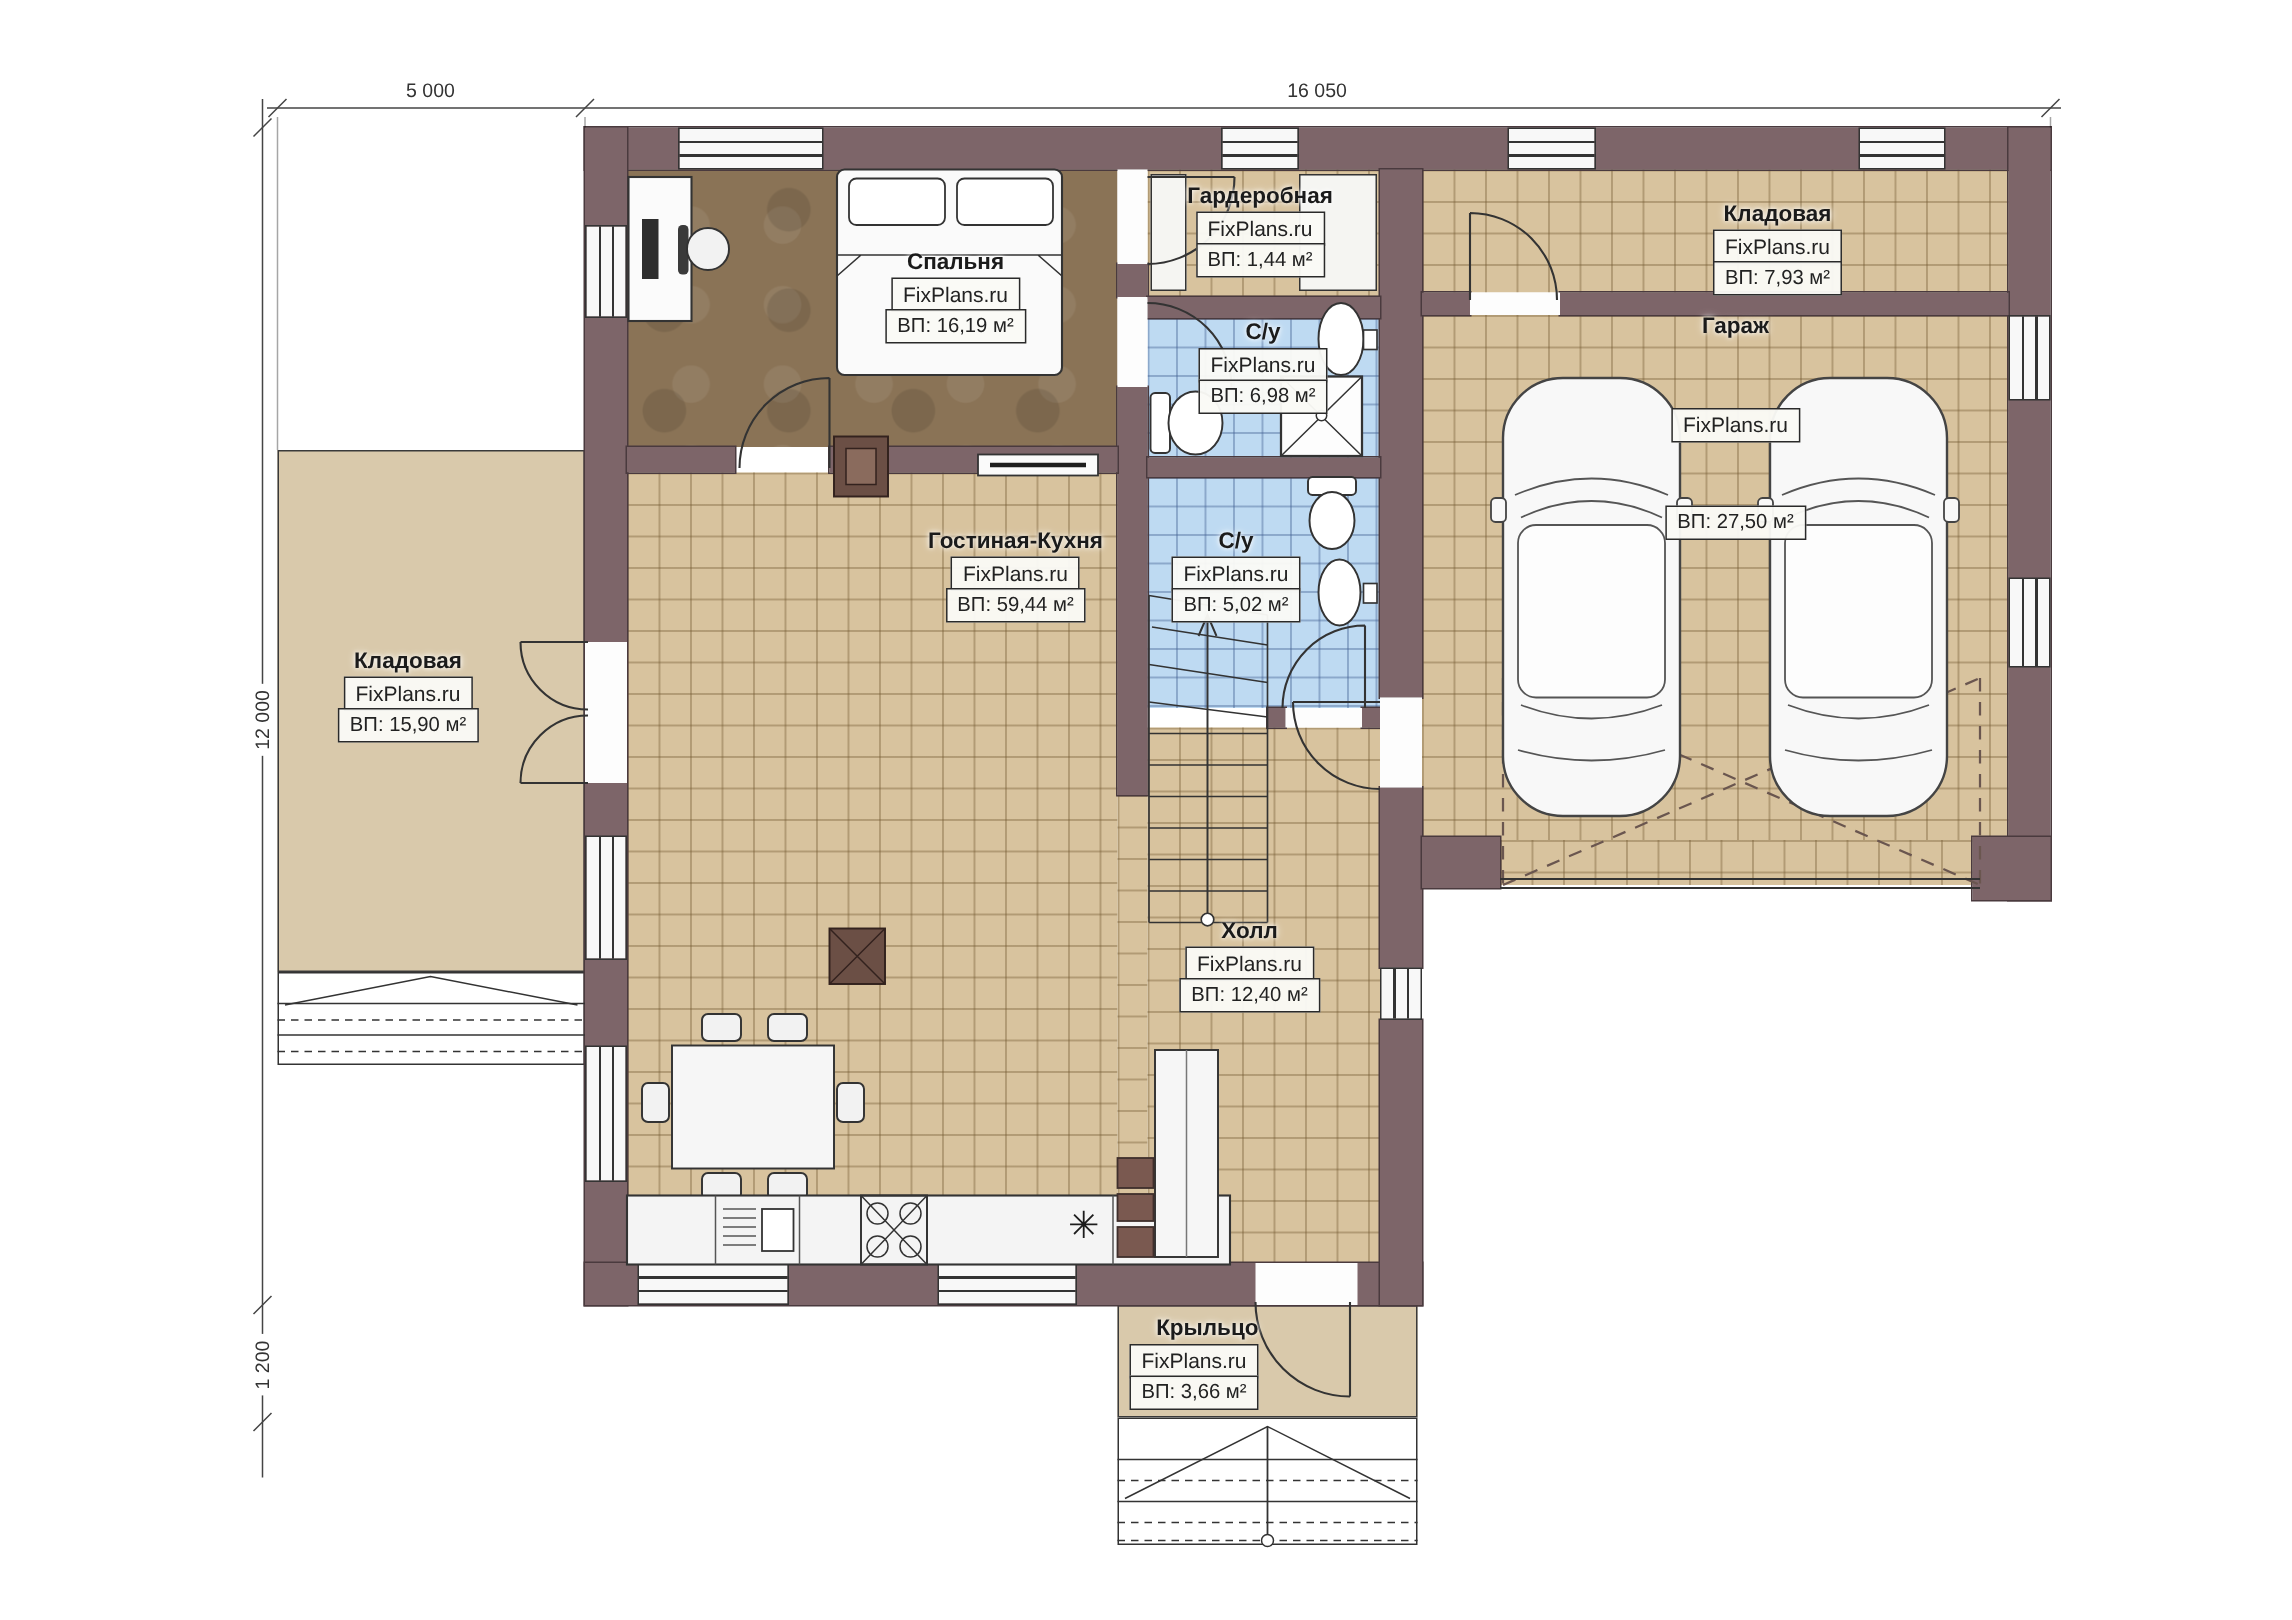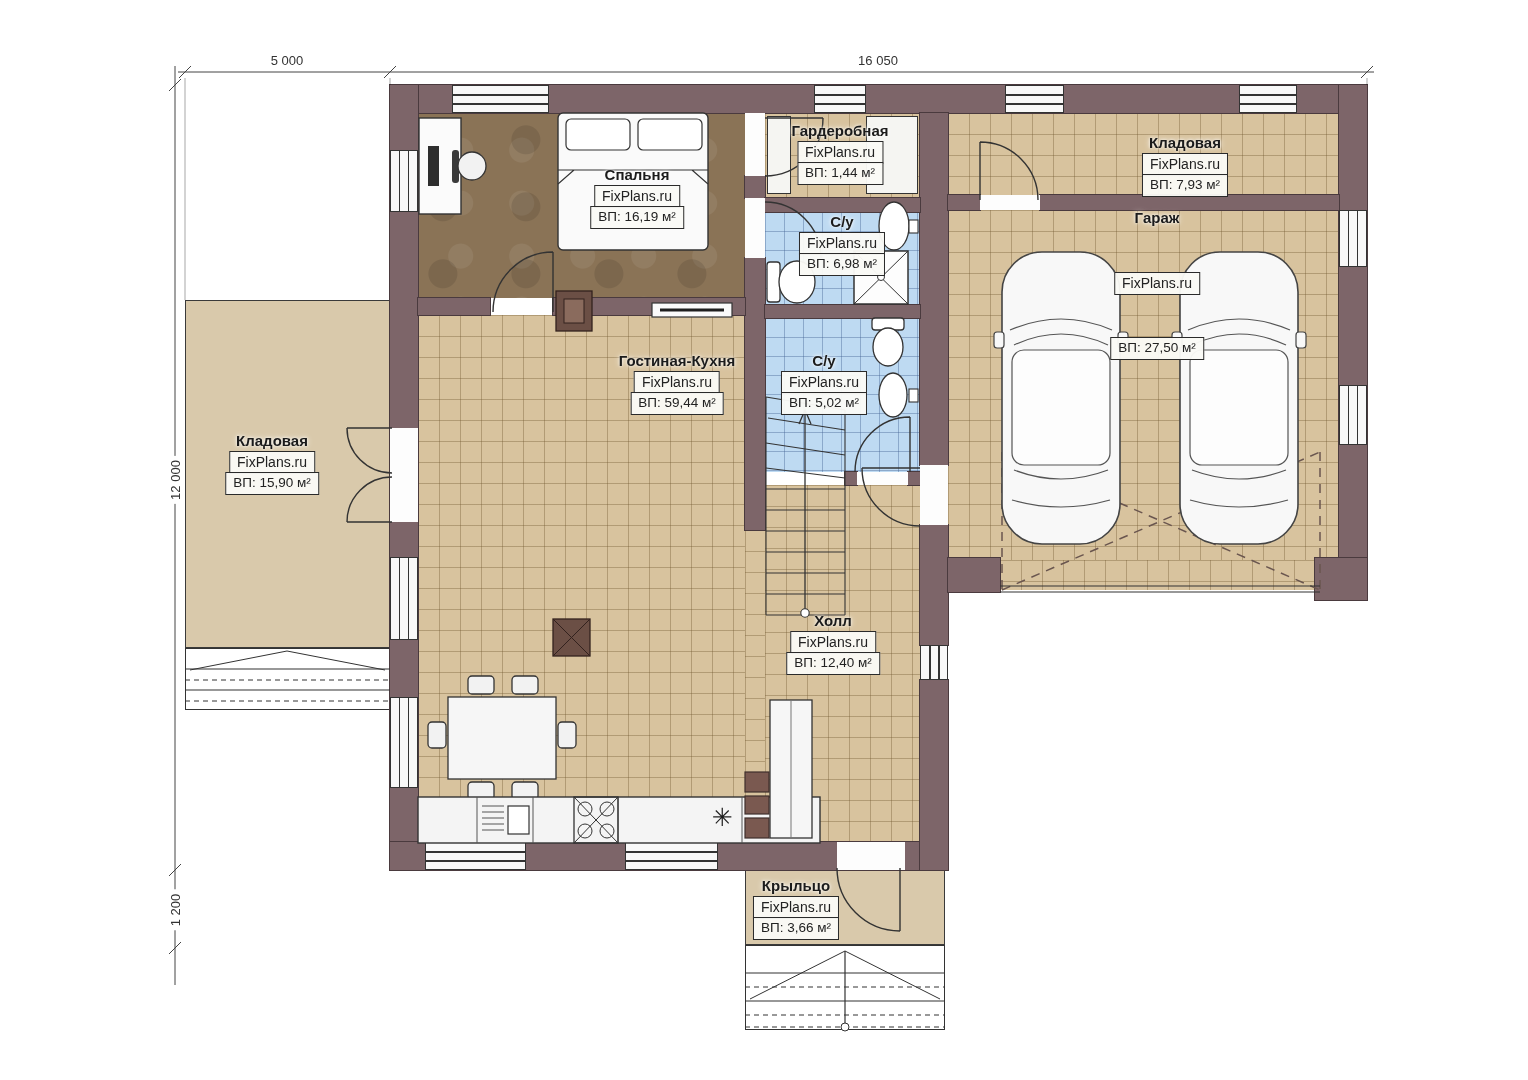--- a/index.html
+++ b/index.html
@@ -292,21 +292,21 @@
   <div class="room-label" style="left:272px;top:432px;">
     <div class="room-name">Кладовая</div>
     <div class="label-box">FixPlans.ru</div>
     <div class="label-box area">ВП: 15,90 м²</div>
   </div>
   <div class="room-label" style="left:833px;top:612px;">
     <div class="room-name">Холл</div>
     <div class="label-box">FixPlans.ru</div>
     <div class="label-box area">ВП: 12,40 м²</div>
   </div>
-  <div class="room-label" style="left:796px;top:877px;">
+  <div class="room-label" style="left:796px;top:877px;align-items:flex-end;">
     <div class="room-name">Крыльцо</div>
     <div class="label-box">FixPlans.ru</div>
     <div class="label-box area">ВП: 3,66 м²</div>
   </div>
 
   <div class="kitchen-star" style="left:712px;top:805px;">✳</div>
 
   <div class="dim-label" style="left:287px;top:60px;">5 000</div>
   <div class="dim-label" style="left:878px;top:60px;">16 050</div>
   <div class="dim-label vert" style="left:175px;top:480px;">12 000</div>

